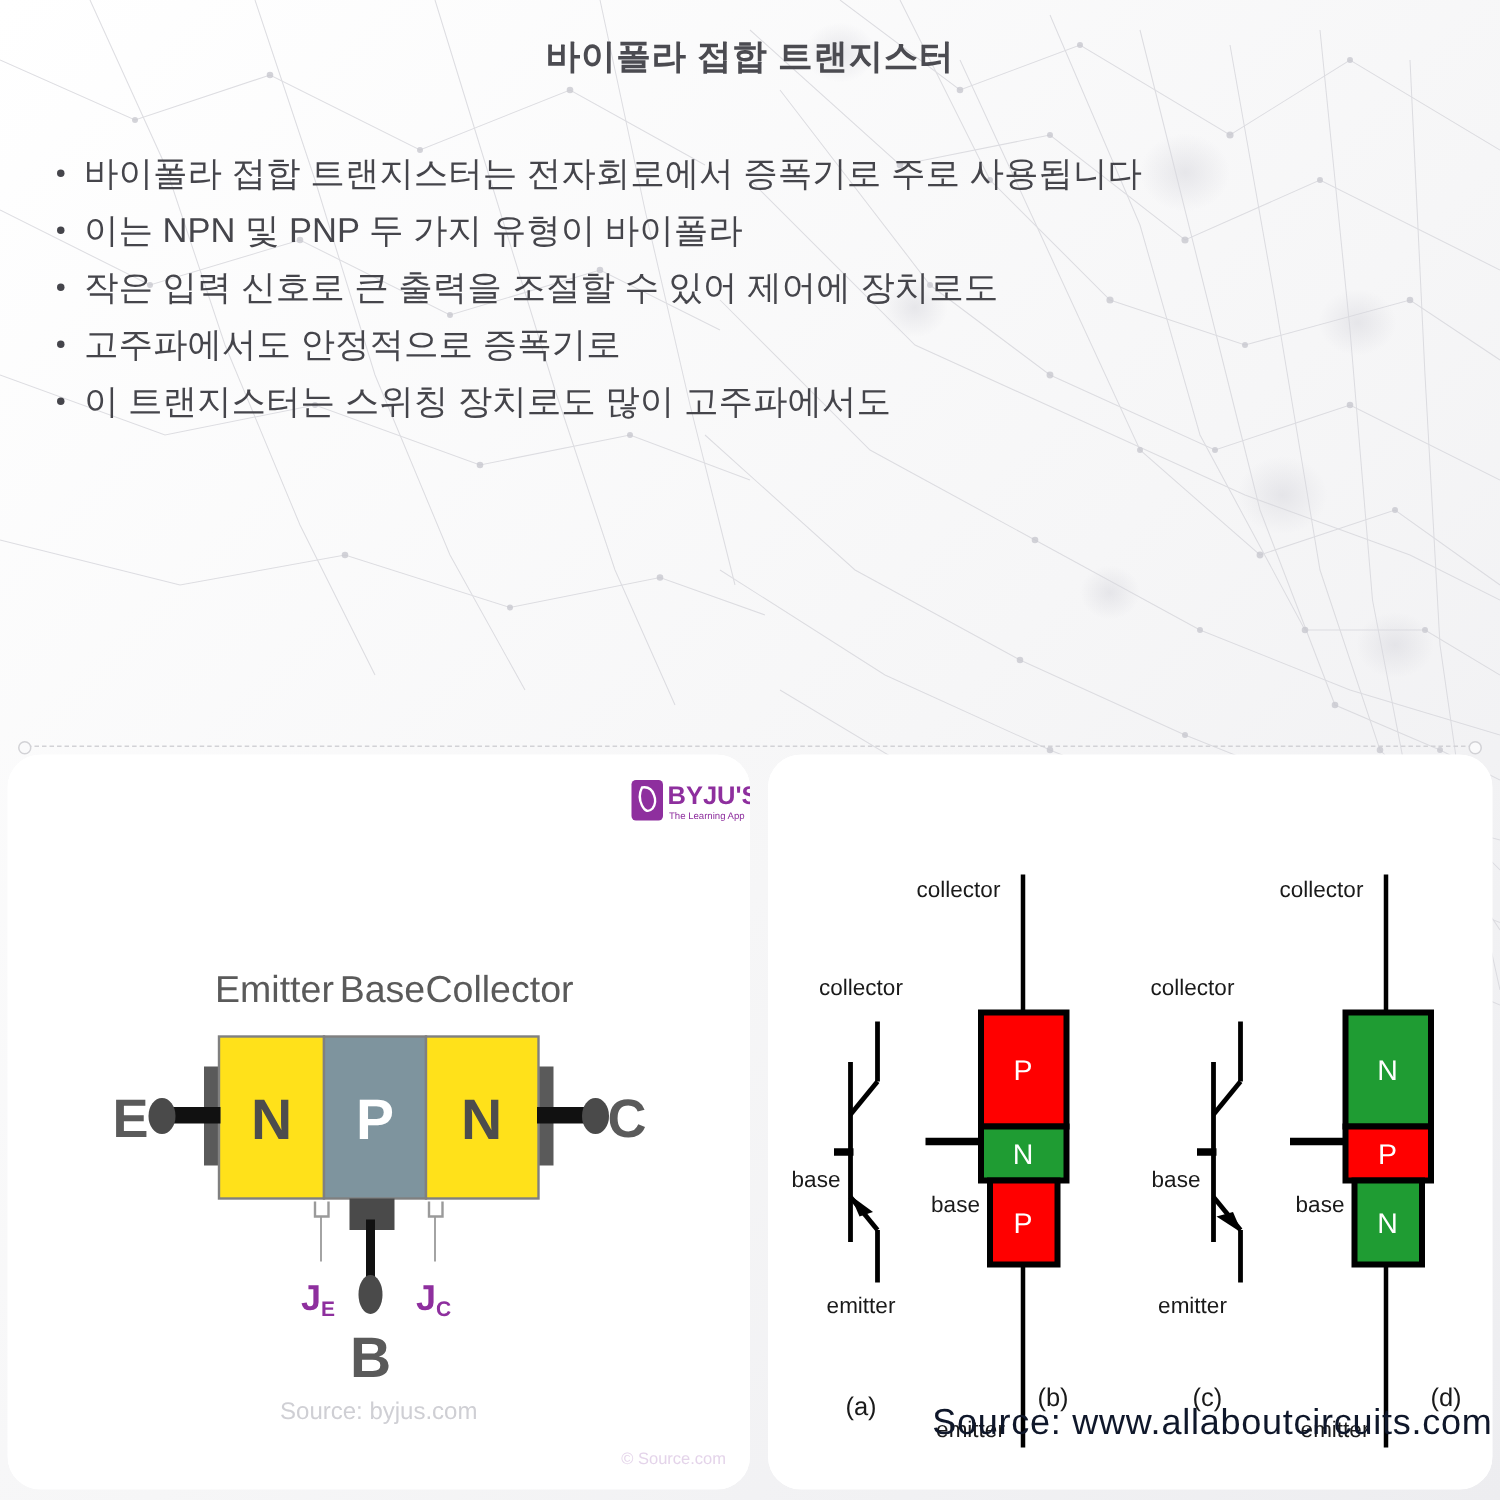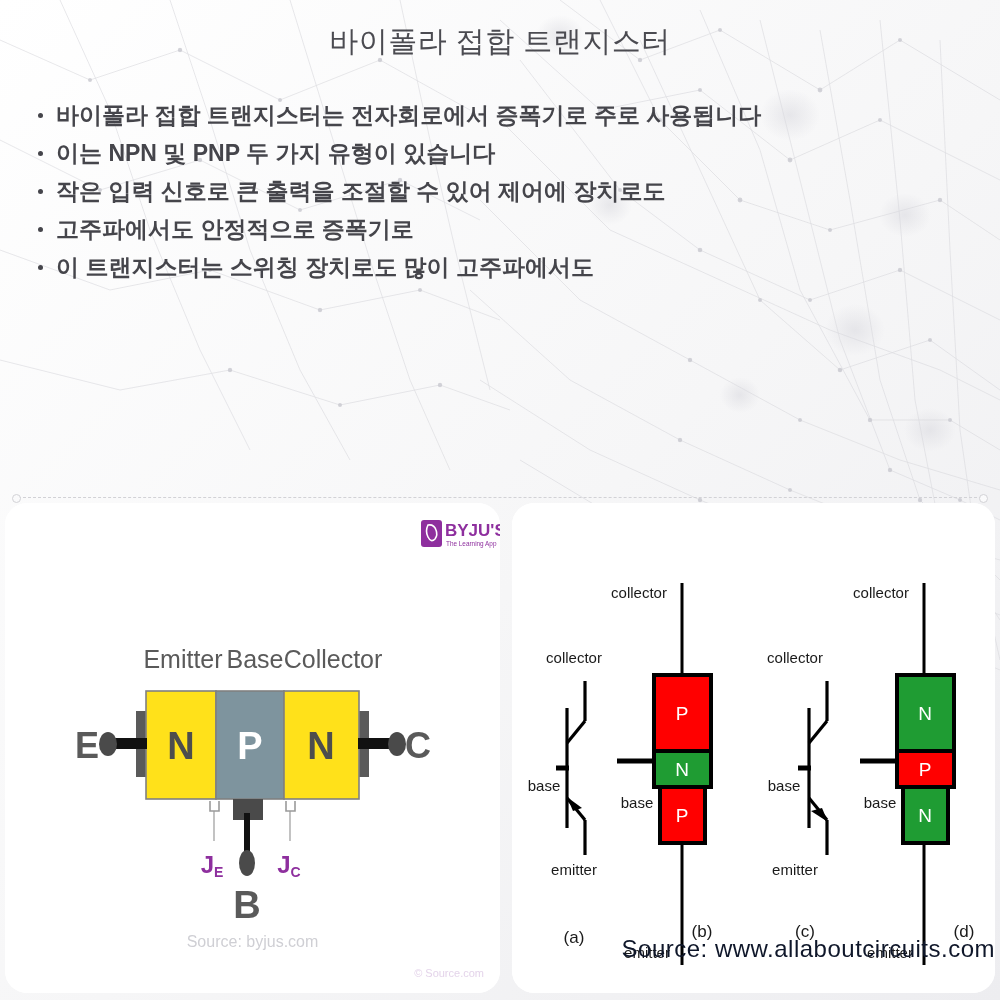--- a/index.html
+++ b/index.html
@@ -9,29 +9,29 @@
     background:#f7f7f8;
     position:relative;
   }
   
   #bg-mesh{position:absolute;inset:0;width:1000px;height:1000px;z-index:0;pointer-events:none;}
   
   #slide{position:absolute;inset:0;z-index:2;}
   #page-title{
     position:absolute;left:0;right:0;top:22px;
     text-align:center;
-    font-size:29px;color:#4b4b51;letter-spacing:.5px;font-weight:400;
+    font-size:23px;color:#4b4b51;letter-spacing:.5px;font-weight:700;
   }
   #bullet-list{
     position:absolute;left:32px;top:96px;width:900px;
     list-style:none;margin:0;padding:0;
   }
   #bullet-list li{
     position:relative;padding-left:24px;
-    font-size:23px;line-height:38px;color:#45454b;font-weight:700;
+    font-size:23px;line-height:38px;color:#45454b;font-weight:400;
     white-space:nowrap;
   }
   #bullet-list li:before{
     content:"";position:absolute;left:6px;top:17px;
     width:5px;height:5px;border-radius:50%;background:#45454b;
   }
   
   #divider{
     position:absolute;left:18px;right:18px;top:497px;height:1px;
     border-top:1px dashed #d2d2d6;z-index:3;
@@ -161,21 +161,21 @@
     <ellipse cx="560" cy="35" rx="24" ry="20" fill="url(#blob)"></ellipse>
   </g>
 </svg>
 
 <div id="slide">
 
   <div id="page-title">바이폴라 접합 트랜지스터</div>
 
   <ul id="bullet-list">
     <li>바이폴라 접합 트랜지스터는 전자회로에서 증폭기로 주로 사용됩니다</li>
-    <li>이는 NPN 및 PNP 두 가지 유형이 있습니다</li>
+    <li>이는 NPN 및 PNP 두 가지 유형이 바이폴라</li>
     <li>작은 입력 신호로 큰 출력을 조절할 수 있어 제어에 장치로도</li>
     <li>고주파에서도 안정적으로 증폭기로</li>
     <li>이 트랜지스터는 스위칭 장치로도 많이 고주파에서도</li>
   </ul>
 
   <div id="divider"></div>
 
   <div class="card" id="card-left">
     <svg viewBox="0 0 495 490">
       <rect x="0" y="0" width="495" height="490" fill="#ffffff"></rect>

